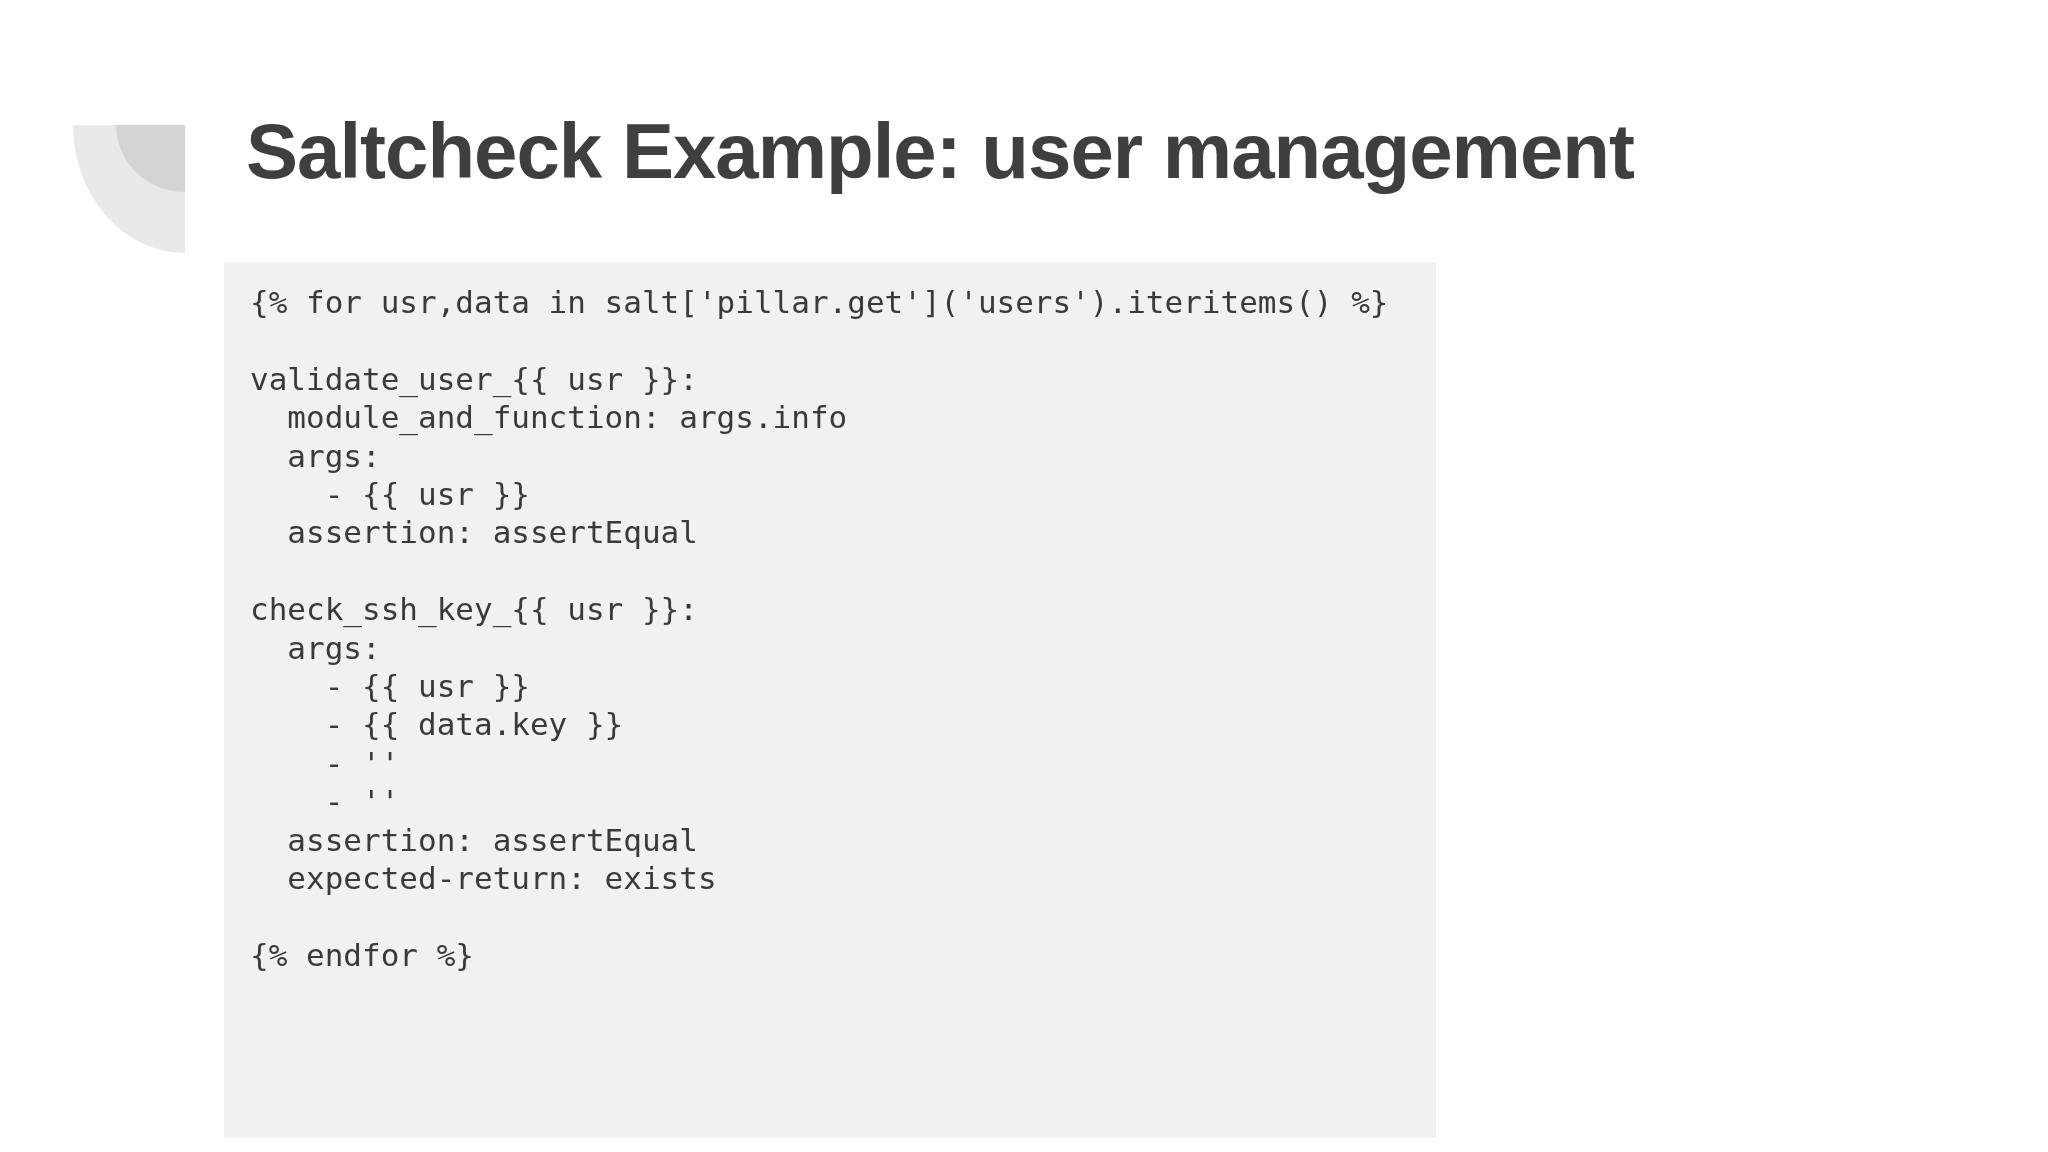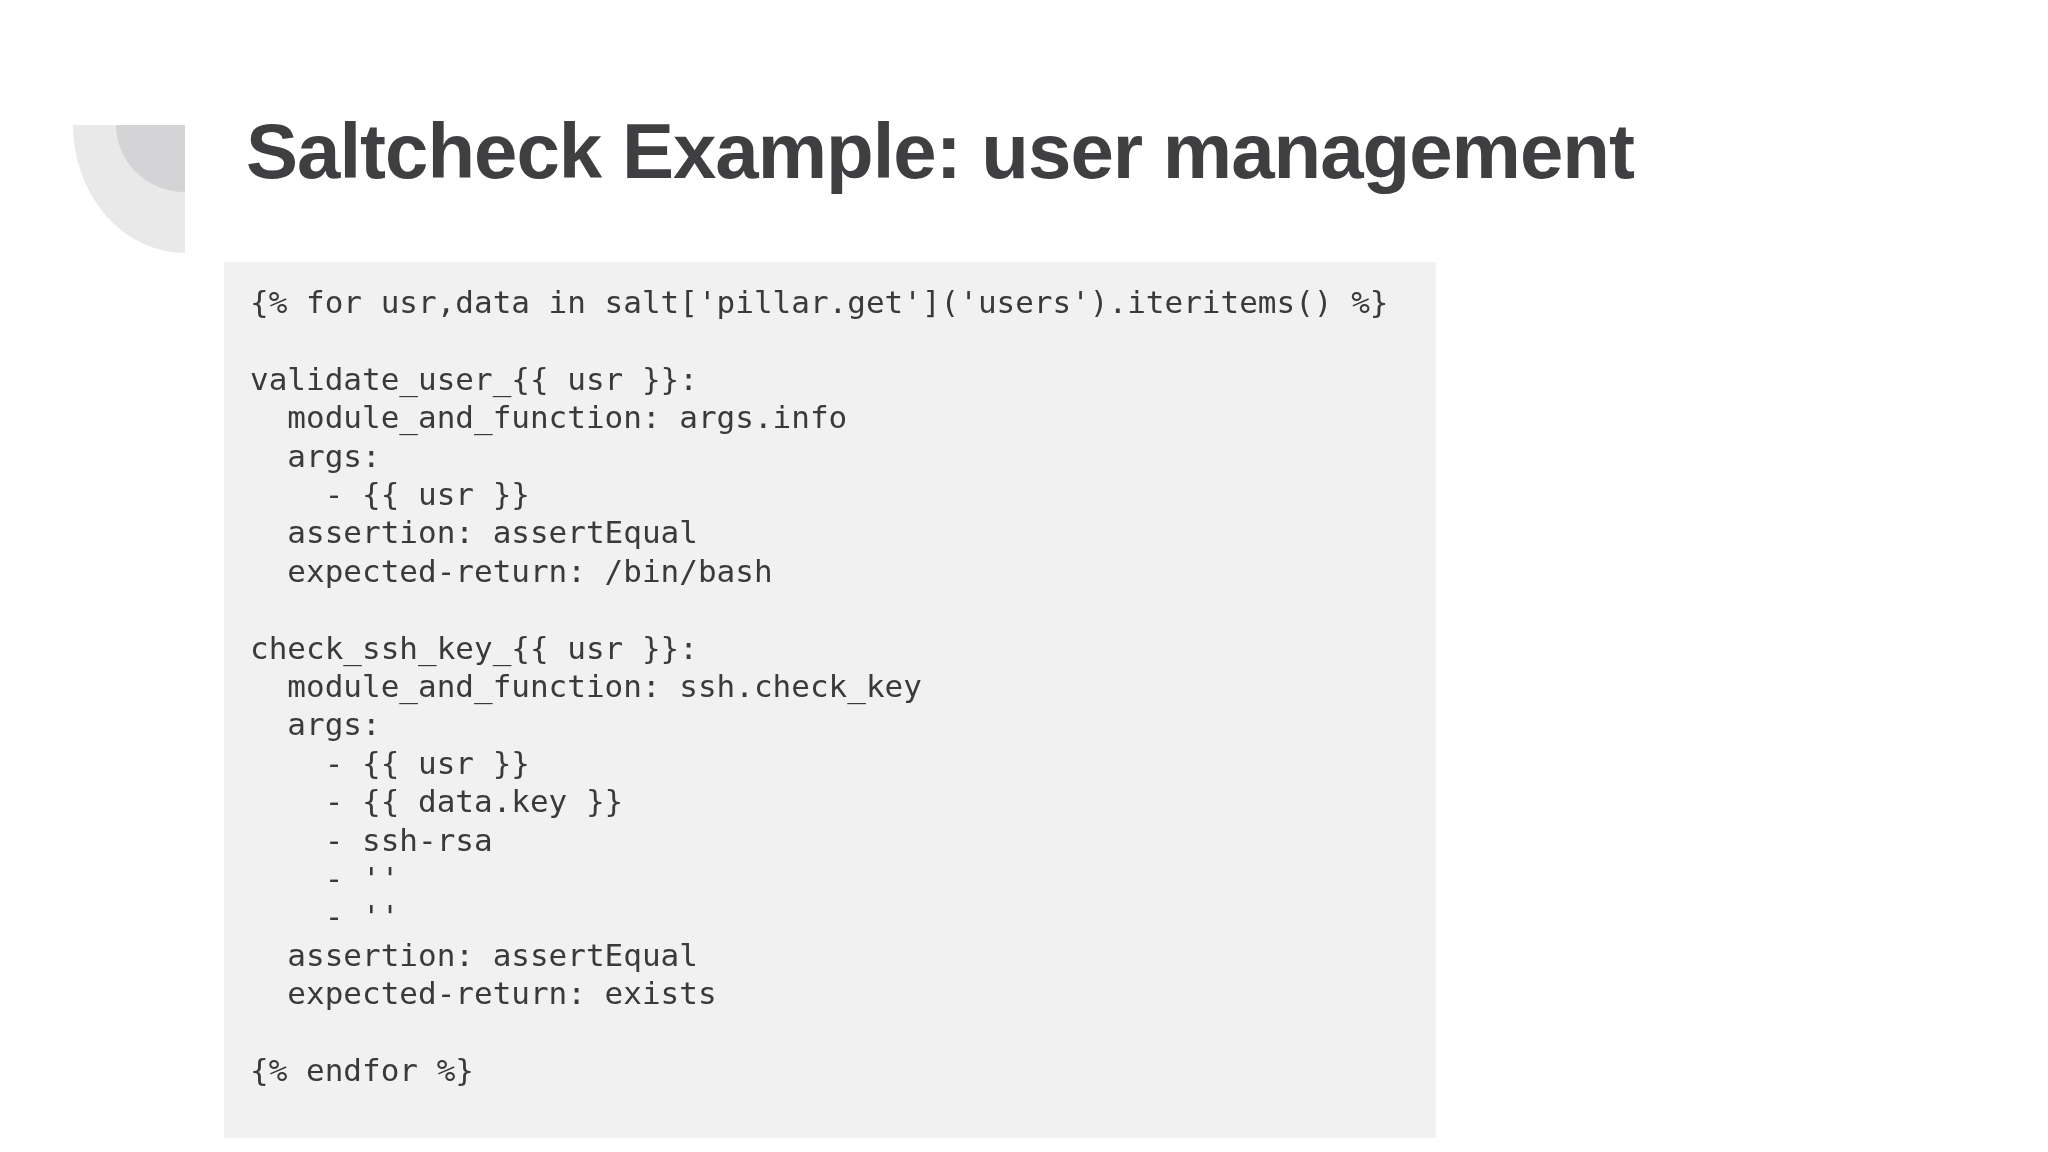--- a/index.html
+++ b/index.html
@@ -82,28 +82,25 @@
   <h1 class="title">Saltcheck Example: user management</h1>
 
   <div class="code-block">
     <div class="code-line">{% for usr,data in salt['pillar.get']('users').iteritems() %}</div>
     <div class="code-line"></div>
     <div class="code-line">validate_user_{{ usr }}:</div>
     <div class="code-line">  module_and_function: args.info</div>
     <div class="code-line">  args:</div>
     <div class="code-line">    - {{ usr }}</div>
     <div class="code-line">  assertion: assertEqual</div>
-    <div class="code-line">  expected-return: /bin/bash</div>
     <div class="code-line"></div>
     <div class="code-line">check_ssh_key_{{ usr }}:</div>
-    <div class="code-line">  module_and_function: ssh.check_key</div>
     <div class="code-line">  args:</div>
     <div class="code-line">    - {{ usr }}</div>
     <div class="code-line">    - {{ data.key }}</div>
-    <div class="code-line">    - ssh-rsa</div>
     <div class="code-line">    - ''</div>
     <div class="code-line">    - ''</div>
     <div class="code-line">  assertion: assertEqual</div>
     <div class="code-line">  expected-return: exists</div>
     <div class="code-line"></div>
     <div class="code-line">{% endfor %}</div>
   </div>
 </div>
 
 </body></html>

